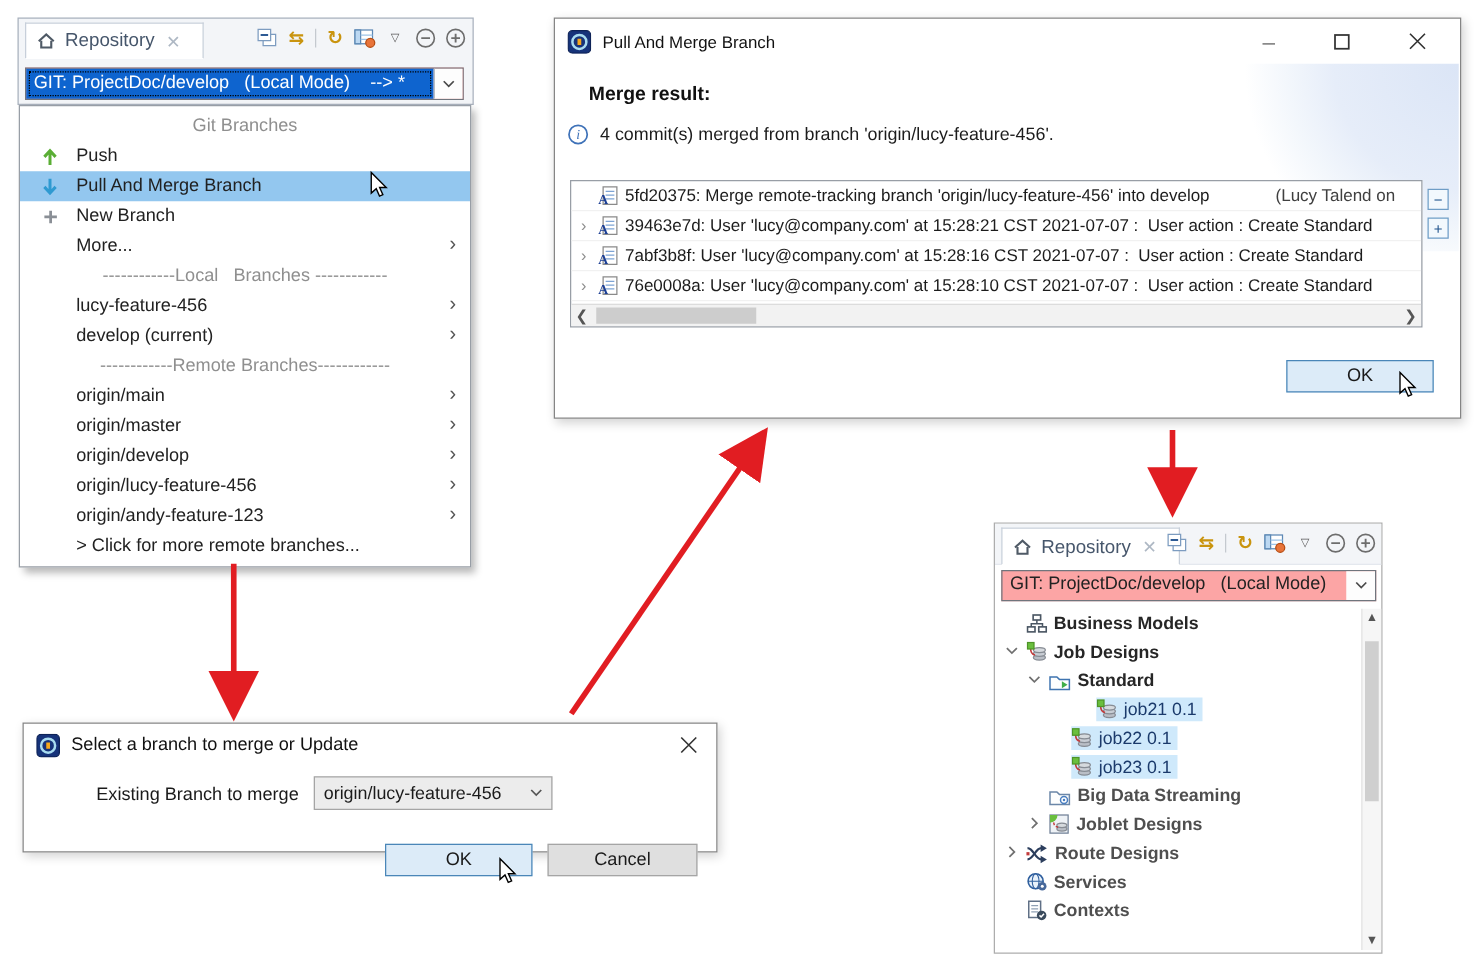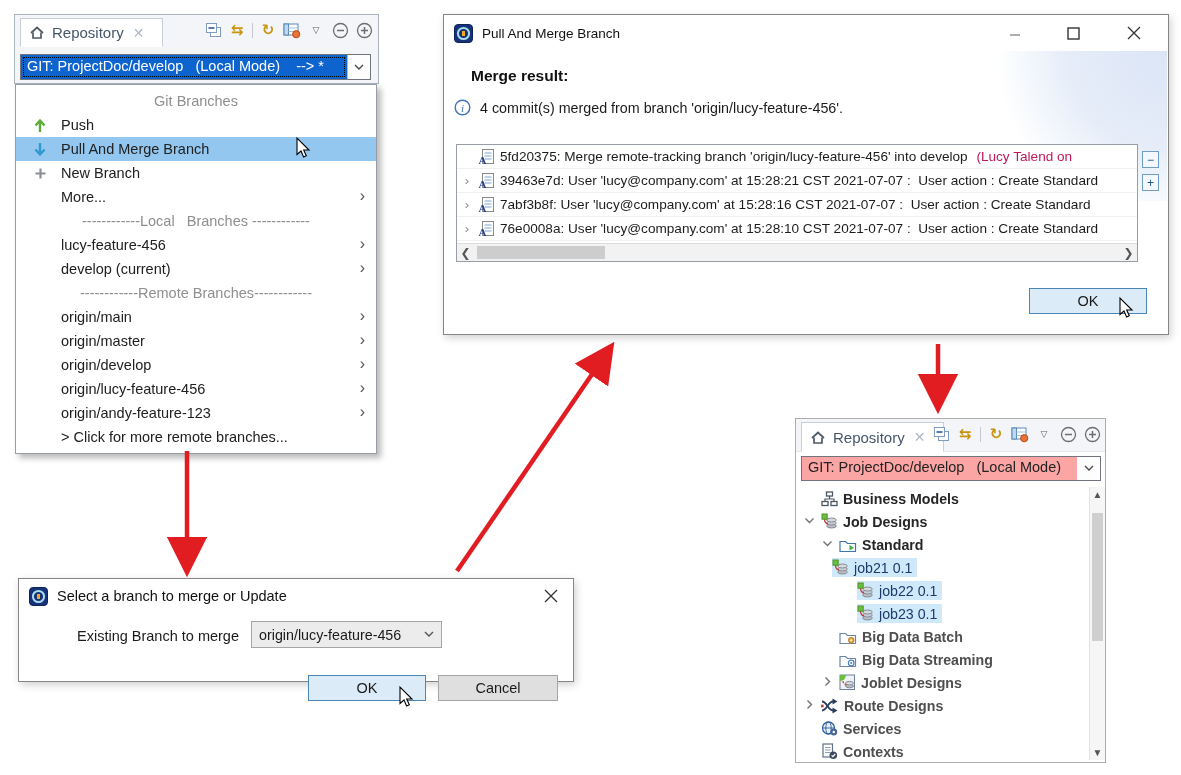--- a/index.html
+++ b/index.html
@@ -52,21 +52,21 @@
 
   #dlg-merge { left:443px; top:14px; width:726px; height:321px; }
   #dlg-merge .swoosh { position:absolute; right:1px; top:36px; width:185px; height:150px;
     background:radial-gradient(circle at 100% 0%, #dbe5f6 0%, #e6edf9 42%, #f3f7fc 58%, rgba(255,255,255,0) 72%); }
   #merge-heading { left:27px; top:52px; font-size:15.5px; font-weight:bold; color:#111; }
   #merge-info { left:10px; top:84px; gap:9px; font-size:14.3px; color:#1c1c1c; }
   #commit-box { left:12px; top:129px; width:682px; height:118px; border:1px solid #989ea6; background:#fff; overflow:hidden; }
   .commit-row { height:24px; display:flex; align-items:center; gap:5px; padding-left:4px;
                 font-size:13.6px; color:#1c1c1c; border-bottom:1px solid #f1f1f1; overflow:hidden; }
   .commit-chev { width:12px; color:#8d8d8d; font-size:13px; flex:none; text-align:center; }
-  .commit-suffix { color:#be185d; }
+  .commit-suffix { color:#404040;margin-left:44px; }
   .hscroll { position:absolute; left:0; right:0; bottom:0; height:18px; border-top:1px solid #dcdcdc;
              background:#f2f2f2; display:flex; }
   .hs-btn { width:17px; display:flex; align-items:center; justify-content:center; color:#555; font-size:12px; }
   .hs-track { flex:1; position:relative; }
   .hs-thumb { position:absolute; left:3px; top:2px; bottom:2px; width:128px; background:#cdcdcd; }
   .mini-btn { width:17px; height:17px; background:#f2f8fd; border:1px solid #6f9dc6;
               display:flex; align-items:center; justify-content:center; font-size:12px; color:#20538c; line-height:1; }
   .btn { display:flex; align-items:center; justify-content:center; font-size:14.5px; color:#1a1a1a; }
   .btn.primary { background:#dcebf8; border:1px solid #4a86b8; }
   .btn.plain { background:#dfdfdf; border:1px solid #a5a5a5; }
@@ -459,21 +459,21 @@
           <span>
             <svg width="18" height="16">
               <path d="M1,4.5 H6.5 L8.5,6.5 H16.5 V14.5 H1 Z" fill="#fdfefe" stroke="#3f74b0" stroke-width="1.2"></path>
               <path d="M10.5,8 L15,10.8 L10.5,13.6 Z" fill="#3fae49"></path>
             </svg>
           </span>
           <span class="t-label b">Standard</span>
         </span>
       </div>
       <div class="tree-row">
-        <span class="row-inner selected" style="margin-left: 35px;">
+        <span class="row-inner selected" style="margin-left: 80px;">
           <span>
             <svg width="17" height="17">
               <ellipse cx="10.5" cy="13" rx="4.8" ry="2" fill="#b9bec6" stroke="#878c94"></ellipse>
               <ellipse cx="10.5" cy="10" rx="4.8" ry="2" fill="#c8cdd4" stroke="#878c94"></ellipse>
               <ellipse cx="10.5" cy="7" rx="4.8" ry="2" fill="#d6dade" stroke="#878c94"></ellipse>
               <path d="M3.5,6 C3.5,9.5 5,10.5 7,11" fill="none" stroke="#c23b3b" stroke-width="1.3"></path>
               <rect x="1" y="1" width="5.2" height="5.2" fill="#6abf3e" stroke="#4e9428"></rect>
             </svg>
           </span>
           <span class="t-label job">job21 0.1</span>
@@ -498,32 +498,20 @@
           <span>
             <svg width="17" height="17">
               <ellipse cx="10.5" cy="13" rx="4.8" ry="2" fill="#b9bec6" stroke="#878c94"></ellipse>
               <ellipse cx="10.5" cy="10" rx="4.8" ry="2" fill="#c8cdd4" stroke="#878c94"></ellipse>
               <ellipse cx="10.5" cy="7" rx="4.8" ry="2" fill="#d6dade" stroke="#878c94"></ellipse>
               <path d="M3.5,6 C3.5,9.5 5,10.5 7,11" fill="none" stroke="#c23b3b" stroke-width="1.3"></path>
               <rect x="1" y="1" width="5.2" height="5.2" fill="#6abf3e" stroke="#4e9428"></rect>
             </svg>
           </span>
           <span class="t-label job">job23 0.1</span>
-        </span>
-      </div>
-      <div class="tree-row">
-        <span class="row-inner" style="margin-left: 42px;">
-          <span>
-            <svg width="18" height="16">
-              <path d="M1,4.5 H6.5 L8.5,6.5 H16.5 V14.5 H1 Z" fill="#fdfefe" stroke="#6b87a8" stroke-width="1.2"></path>
-              <circle cx="12.2" cy="11.2" r="2.8" fill="#e8a93c" stroke="#b9822a"></circle>
-              <circle cx="12.2" cy="11.2" r="1" fill="#fff"></circle>
-            </svg>
-          </span>
-          <span class="t-label b dim">Big Data Batch</span>
         </span>
       </div>
       <div class="tree-row">
         <span class="row-inner" style="margin-left: 42px;">
           <span>
             <svg width="18" height="16">
               <path d="M1,4.5 H6.5 L8.5,6.5 H16.5 V14.5 H1 Z" fill="#fdfefe" stroke="#6b87a8" stroke-width="1.2"></path>
               <circle cx="12.2" cy="11" r="2.8" fill="#fff" stroke="#4a7fc1" stroke-width="1.2"></circle>
               <circle cx="12.2" cy="11" r="1" fill="#4a7fc1"></circle>
             </svg>

